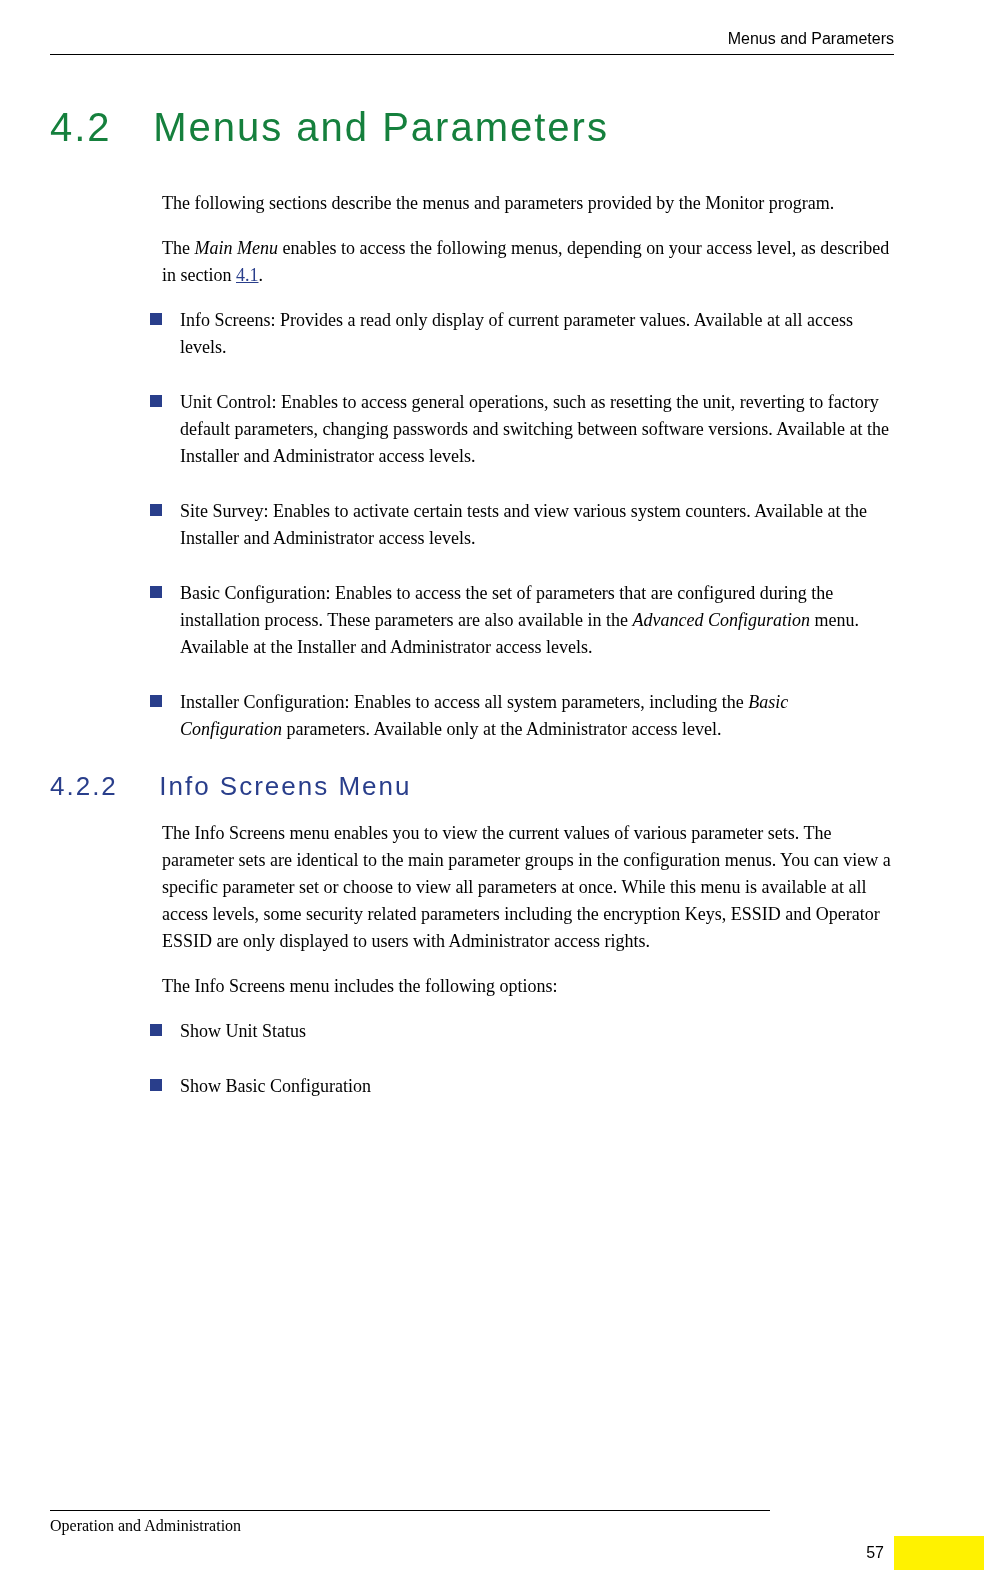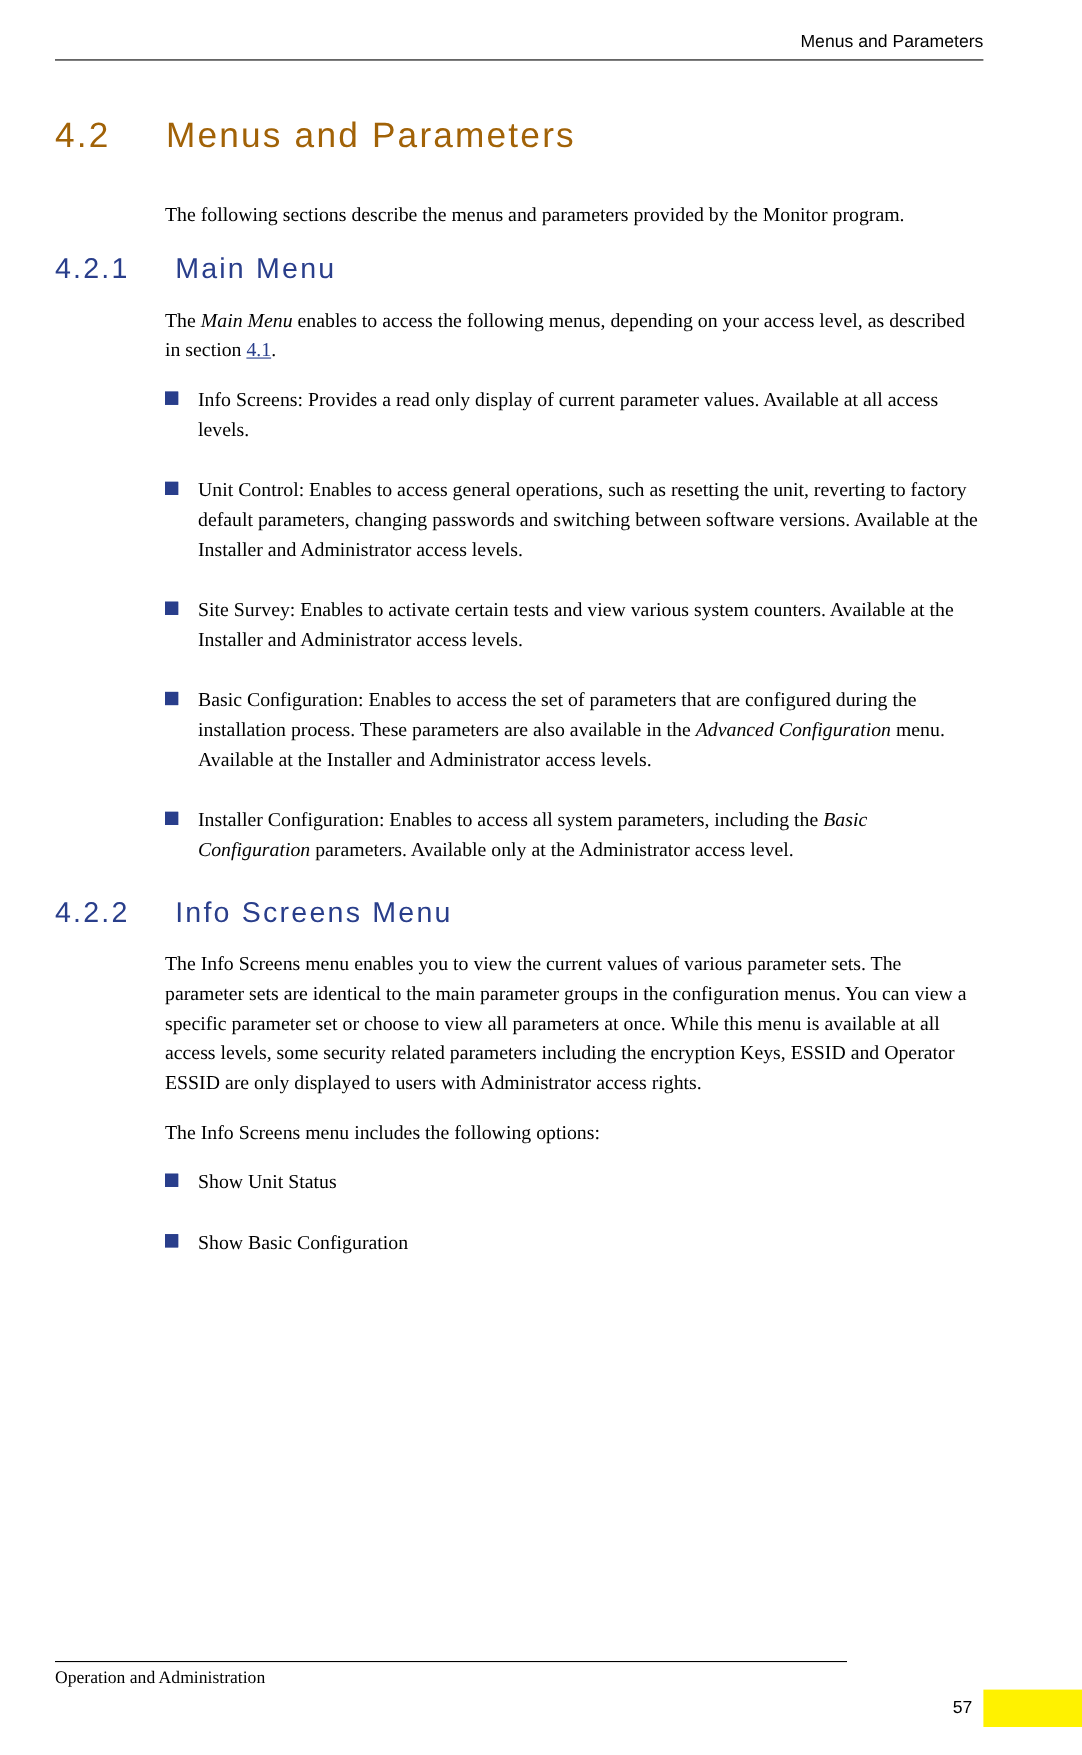--- a/index.html
+++ b/index.html
@@ -35,22 +35,22 @@
     display: inline-block;
     width: 90px;
     vertical-align: top;
   }
   .section-title {
     display: inline-block;
   }
   h1.sec {
     font-family: Verdana, Geneva, sans-serif;
     font-weight: normal;
-    color: #a16207;
-    font-size: 32px;
+    color: #15803d;
+    font-size: 40px;
     letter-spacing: 2px;
     margin: 0 0 40px 0;
   }
   h2.sub {
     font-family: Verdana, Geneva, sans-serif;
     font-weight: normal;
     color: #293E8B;
     font-size: 26px;
     letter-spacing: 2px;
     margin: 20px 0 18px 0;
@@ -59,21 +59,21 @@
     width: 100px;
   }
   .body-block {
     margin-left: 100px;
     font-family: Georgia, 'Times New Roman', serif;
     font-size: 18px;
     line-height: 1.5;
     color: #000;
   }
   .body-block p {
-    margin: 0 0 18px 0;
+    margin: 0 0 18px 12px;
   }
   .body-block .italic {
     font-style: italic;
   }
   .link {
     color: #293E8B;
     text-decoration: underline;
   }
   ul.bullets {
     list-style: none;
@@ -150,24 +150,20 @@
 
   <h1 class="sec">
     <span class="section-num">4.2</span>
     <span class="section-title">Menus and Parameters</span>
   </h1>
 
   <div class="body-block">
     <p>The following sections describe the menus and parameters provided by the Monitor program.</p>
   </div>
 
-  <h2 class="sub">
-    <span class="section-num">4.2.1</span>
-    <span class="section-title">Main Menu</span>
-  </h2>
 
   <div class="body-block">
     <p>
       <span>The </span><span class="italic">Main Menu</span><span> enables to access the following menus, depending on your access level, as described in section </span><a class="link">4.1</a><span>.</span>
     </p>
     <ul class="bullets">
       <li>
         <span class="bold">Info Screens:</span><span> Provides a read only display of current parameter values. Available at all access levels.</span>
       </li>
       <li>

